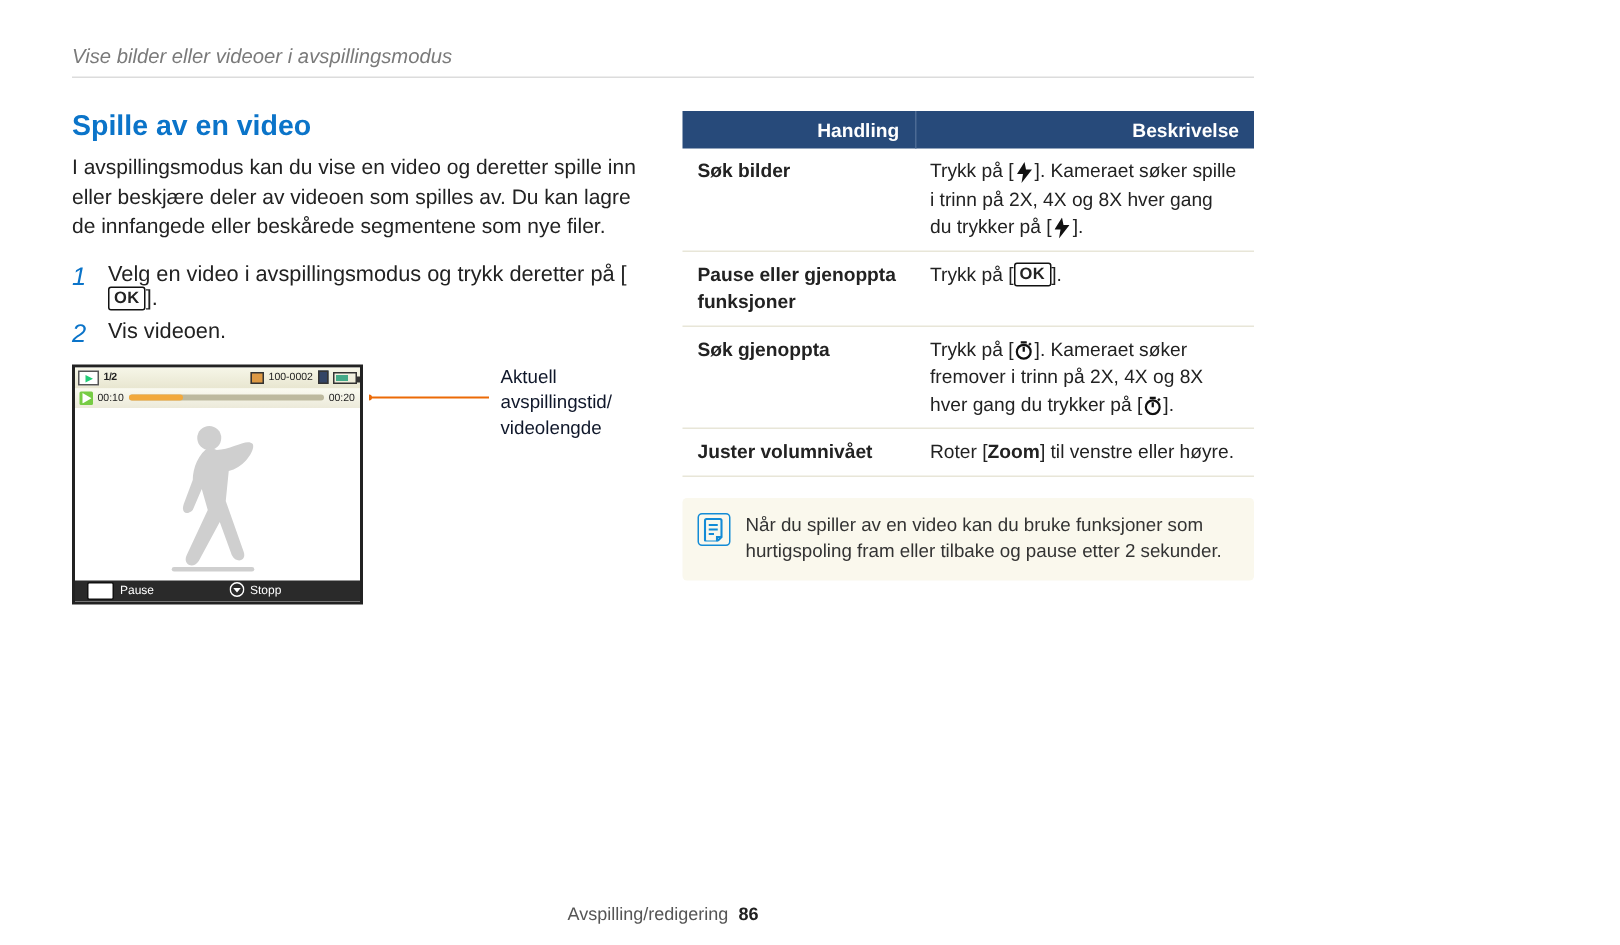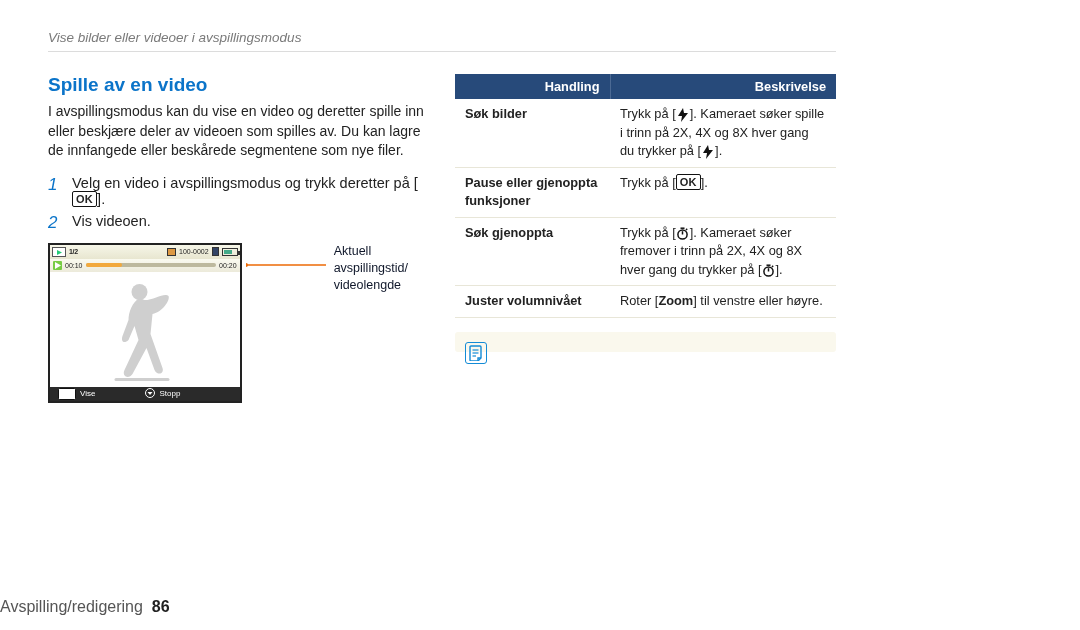--- a/index.html
+++ b/index.html
@@ -38,21 +38,21 @@
   .pointer-line { stroke: #ec6a06; stroke-width: 1.4; fill: none; }
   .pointer-text { font-size: 12.5px; color: #0f172a; line-height: 1.35; margin-top: 14px; }
   
   table.actions { width: 100%; border-collapse: collapse; font-size: 12.8px; }
   table.actions thead th { background: #274a7a; color: #fff; font-weight: 700; text-align: right; padding: 5px 10px; }
   table.actions thead th:first-child { width: 155px; border-right: 1px solid #4c6a94; }
   table.actions tbody td { padding: 6px 10px; border-bottom: 1px solid #e8e6d8; vertical-align: top; line-height: 1.45; }
   table.actions tbody td.label { font-weight: 700; }
   .note-box { margin-top: 14px; background: #faf8ed; border-radius: 3px; padding: 10px 12px 10px 42px; position: relative; font-size: 12.5px; line-height: 1.4; color: #333; }
   .note-box .note-icon { position: absolute; left: 10px; top: 10px; width: 22px; height: 22px; border: 1.8px solid #138bd6; border-radius: 3px; display: flex; align-items: center; justify-content: center; }
-  .footer { position: absolute; bottom: 14px; left: 0; right: 0; text-align: left; font-size: 16px; color: #555; }
+  .footer { position: absolute; bottom: 14px; left: 0; right: 0; text-align: center; font-size: 12px; color: #555; }
   .footer .pnum { font-weight: 700; color: #222; }
 </style>
 </head>
 <body>
 
 <div class="page">
   <div class="breadcrumb">Vise bilder eller videoer i avspillingsmodus</div>
   <div class="cols">
 
     <div class="col">
@@ -108,21 +108,21 @@
               <g fill="#cfcfcf">
                 <circle cx="55" cy="14" r="8"></circle>
                 <path d="M55 20 C48 24 44 34 44 42 L38 58 C36 64 40 66 44 62 L50 48 L54 62 L40 92 C37 98 44 102 48 96 L62 70 L70 92 C73 98 80 96 78 90 L66 56 L68 36 C78 34 86 22 84 18 C80 14 70 22 60 22 Z"></path>
                 <rect x="30" y="100" width="55" height="3" rx="1.5"></rect>
               </g>
             </svg>
           </div>
           <div class="cs-bottom">
             <span class="pair">
               <span class="ok-btn-sm">OK</span>
-              <span>Vise</span>
+              <span>Pause</span>
             </span>
             <span class="pair">
               <span>
                 <svg width="10" height="10" viewBox="0 0 10 10">
                     <circle cx="5" cy="5" r="4.5" fill="none" stroke="#fff" stroke-width="1"></circle>
                     <polygon points="5,7 2.5,4 7.5,4" fill="#fff"></polygon>
                   </svg>
               </span>
               <span>Stopp</span>
             </span>
@@ -200,20 +200,21 @@
       <div class="note-box">
         <span class="note-icon">
           <svg width="16" height="16" viewBox="0 0 16 16">
               <path d="M3 1 L12 1 Q13 1 13 2 L13 13 L10 16 L3 16 Q2 16 2 15 L2 2 Q2 1 3 1 Z" fill="none" stroke="#138bd6" stroke-width="1.4"></path>
               <path d="M13 13 L10 13 L10 16" fill="none" stroke="#138bd6" stroke-width="1.4"></path>
               <line x1="4.5" y1="5" x2="10.5" y2="5" stroke="#138bd6" stroke-width="1.2"></line>
               <line x1="4.5" y1="8" x2="10.5" y2="8" stroke="#138bd6" stroke-width="1.2"></line>
               <line x1="4.5" y1="11" x2="8" y2="11" stroke="#138bd6" stroke-width="1.2"></line>
             </svg>
         </span>
+        <span>Når du spiller av en video kan du bruke funksjoner som hurtigspoling fram eller tilbake og pause etter 2 sekunder.</span>
       </div>
     </div>
   </div>
 
   <div class="footer">
     <span>Avspilling/redigering</span>&nbsp;&nbsp;<span class="pnum">86</span>
   </div>
 </div>
 
 </body></html>

